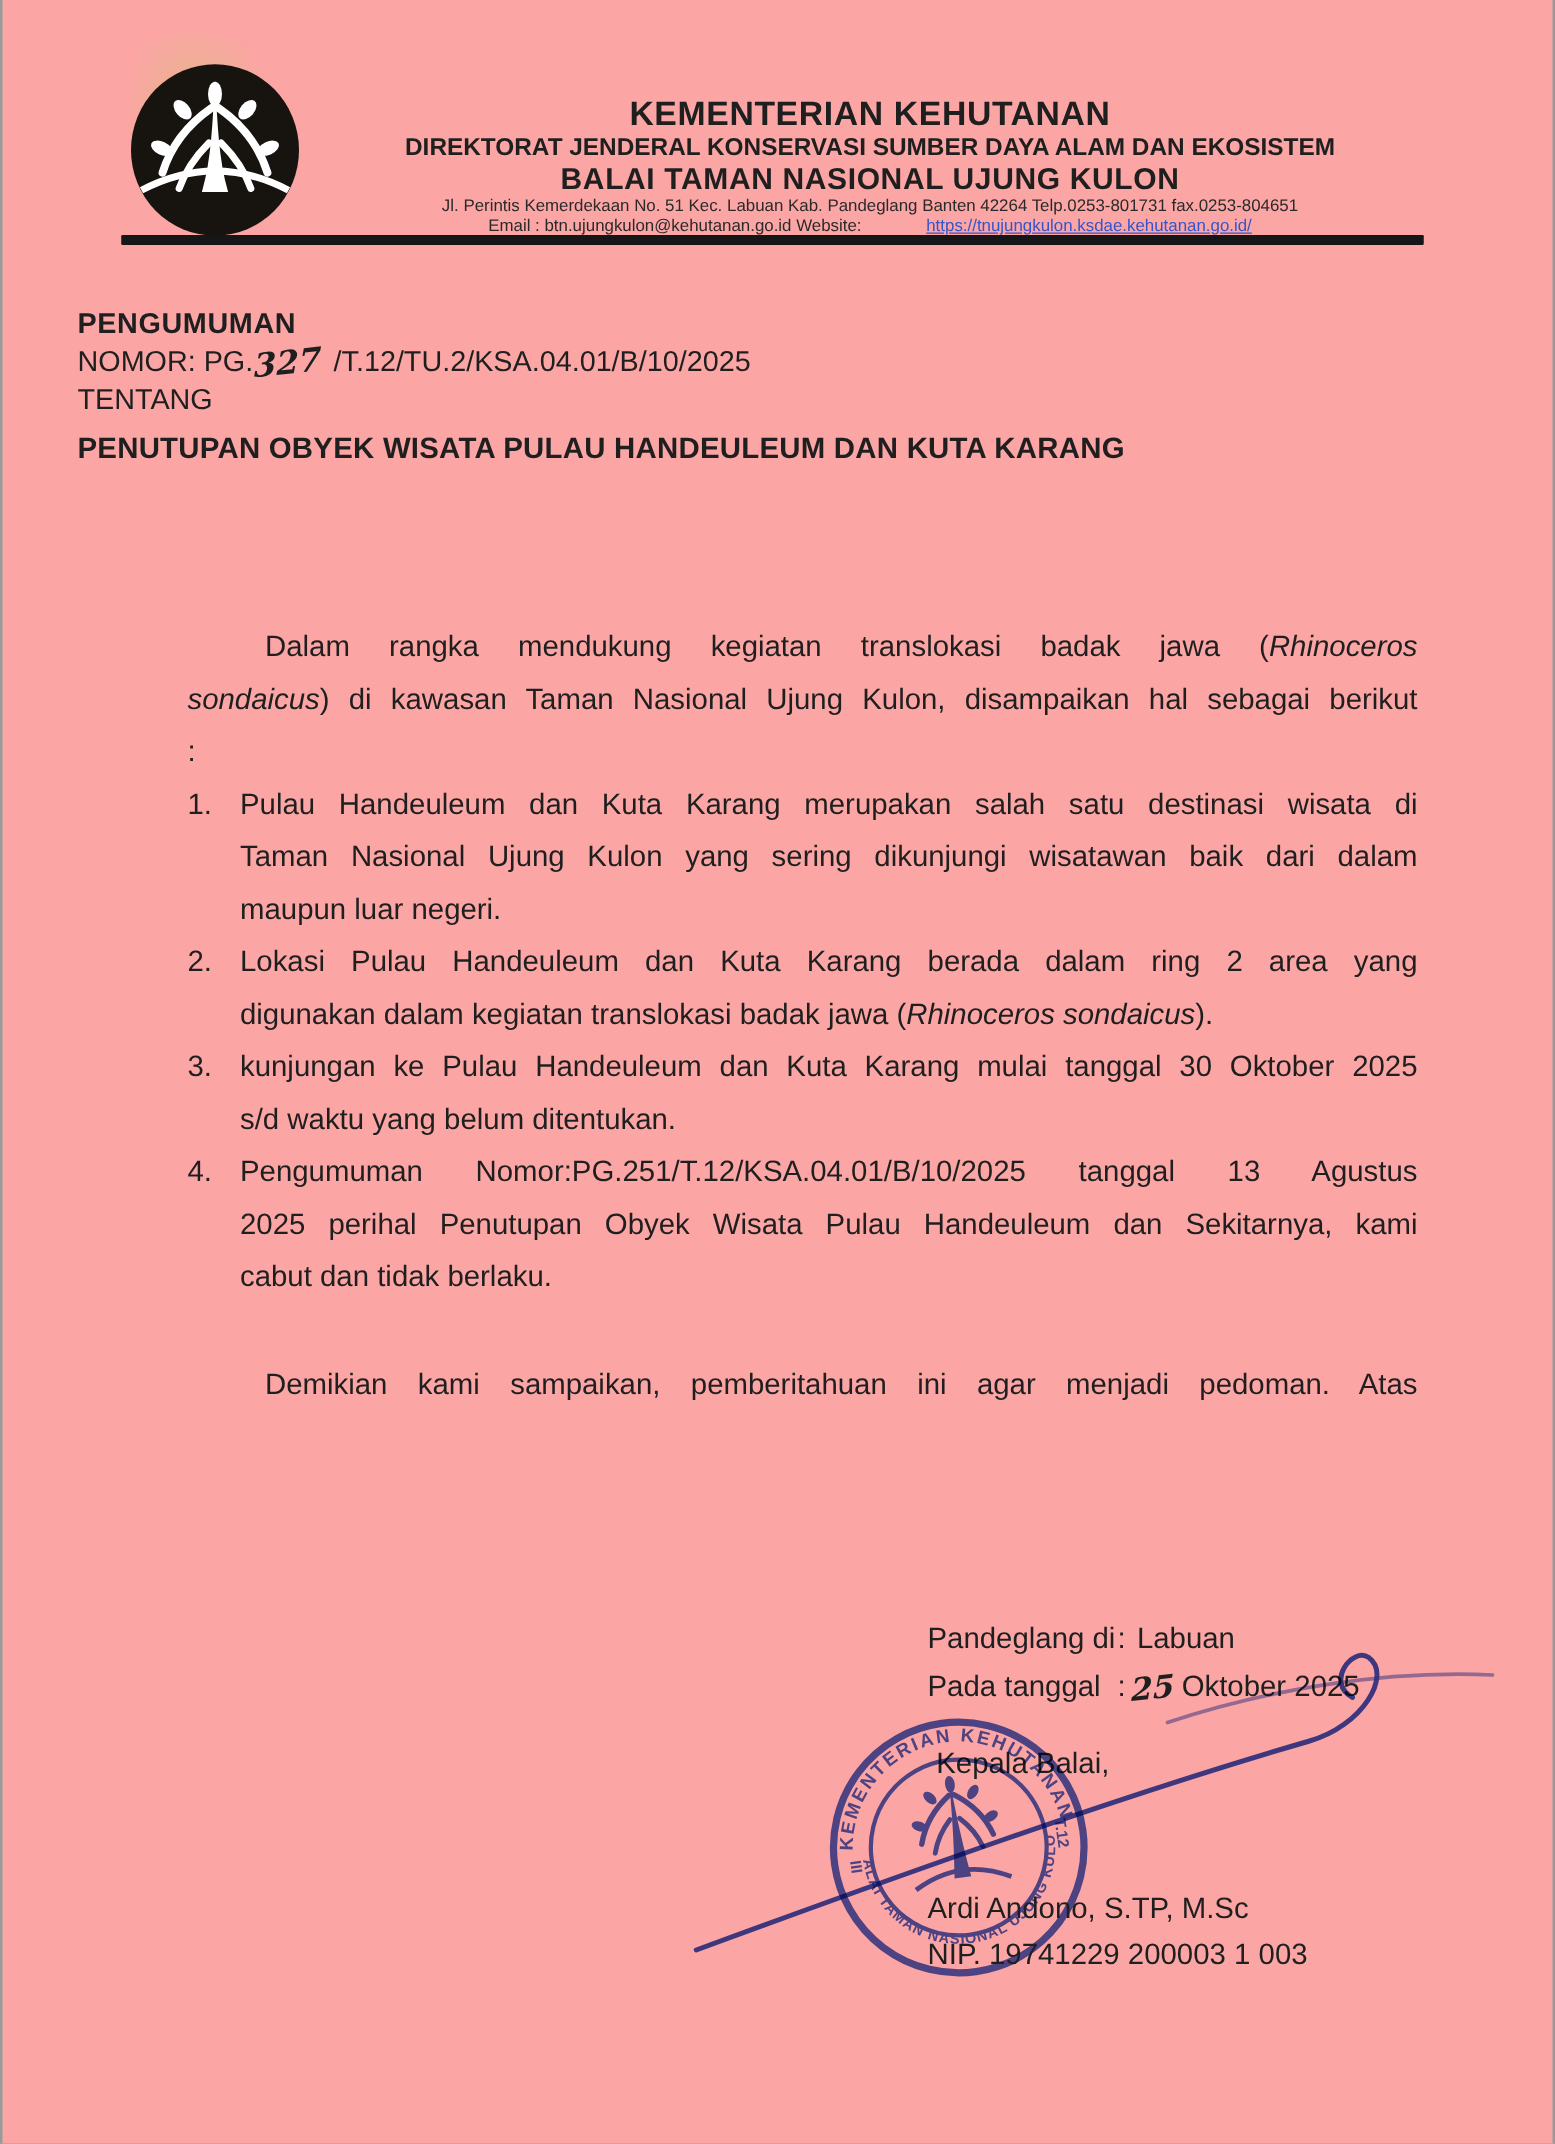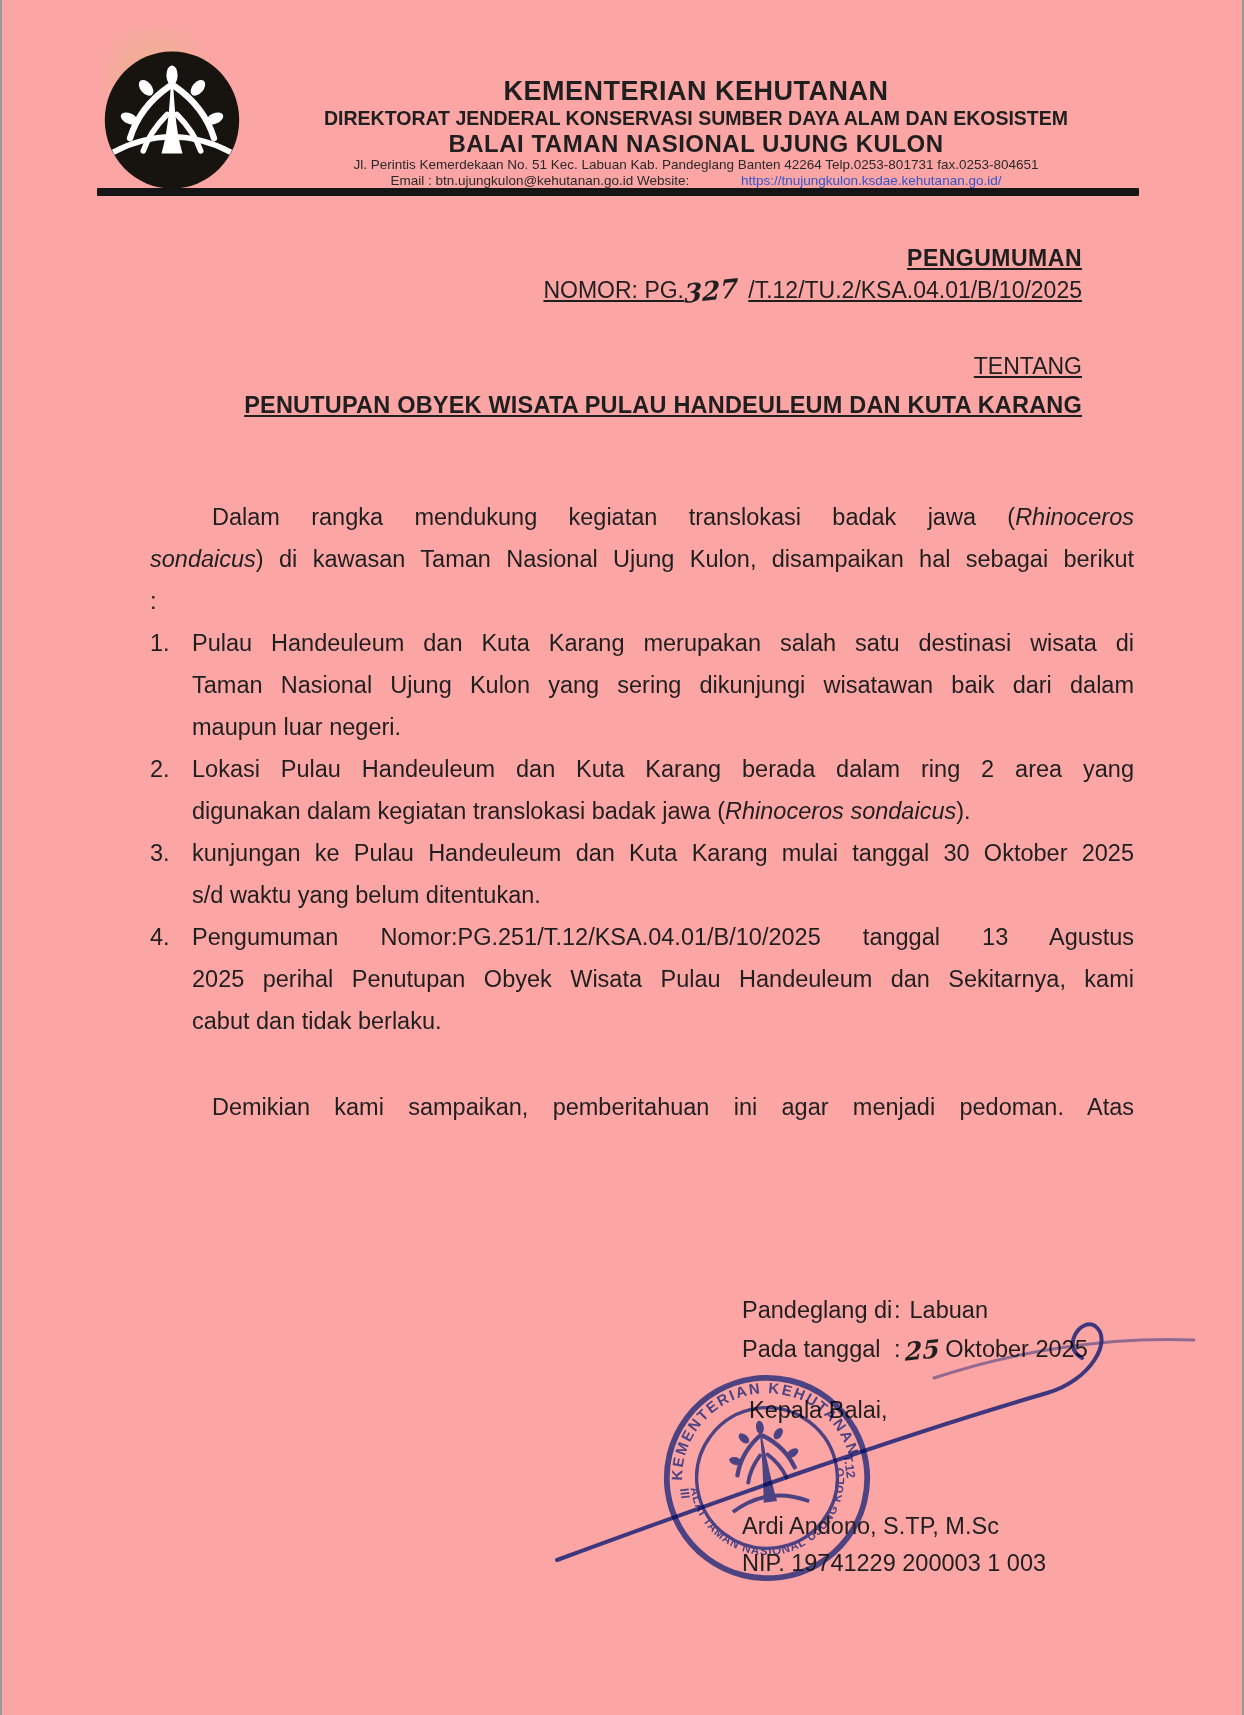--- a/index.html
+++ b/index.html
@@ -18,33 +18,33 @@
     background:radial-gradient(ellipse at 45% 40%, rgba(214,194,120,.55), rgba(214,194,120,0) 60%);
     filter:blur(2px);
   }
   .logo{position:absolute;left:97px;top:50px;width:146px;height:140px;}
   .hdr-text{position:absolute;left:252px;top:76px;width:884px;text-align:center;line-height:1;}
   .hdr-ministry{font-size:27px;font-weight:bold;letter-spacing:.5px;line-height:30px;}
   .hdr-directorate{font-size:19.5px;font-weight:bold;line-height:24px;}
   .hdr-office{font-size:24px;font-weight:bold;letter-spacing:.5px;line-height:27px;}
   .hdr-address{font-size:13.5px;line-height:16px;color:#2a2a2a;}
   .hdr-contact{font-size:13.5px;line-height:16px;color:#2a2a2a;}
-  .hdr-link{color:#3355cc;cursor:pointer;margin-left:48px;}
+  .hdr-link{color:#3355cc;text-decoration:underline;cursor:pointer;margin-left:48px;}
   .rule{position:absolute;left:95px;top:188px;width:1042px;height:8px;background:#161616;border-radius:1px;}
   
-  .titles{position:absolute;left:60px;top:243px;width:1020px;text-align:right;text-decoration:underline;}
+  .titles{position:absolute;left:60px;top:243px;width:1020px;text-align:left;}
   .t-heading{font-size:23px;font-weight:bold;letter-spacing:.5px;line-height:30px;}
   .t-nomor{font-size:23px;line-height:30px;margin-top:1px;}
   .hand{
     font-family:"DejaVu Serif", serif;font-style:italic;font-weight:bold;
     display:inline-block;transform:rotate(-6deg) skewX(-6deg);
     font-size:26px;position:relative;top:2px;
   }
   .t-nomor .hand{margin-right:10px;}
-  .t-about{font-size:23px;line-height:30px;margin-top:46px;}
+  .t-about{font-size:23px;line-height:30px;}
   .t-subject{font-size:23.5px;font-weight:bold;line-height:30px;margin-top:9px;letter-spacing:.2px;}
   
   .body{position:absolute;left:148px;top:496px;width:984px;font-size:23.5px;}
   .ln{line-height:42px;height:42px;white-space:nowrap;text-align:left;}
   .ln.j{white-space:normal;text-align:justify;text-align-last:justify;}
   .ln.indent{padding-left:62px;}
   .it{font-style:italic;}
   .item{position:relative;padding-left:42px;}
   .item .num{position:absolute;left:0;top:0;line-height:42px;}
   .closing{margin-top:44px;}

